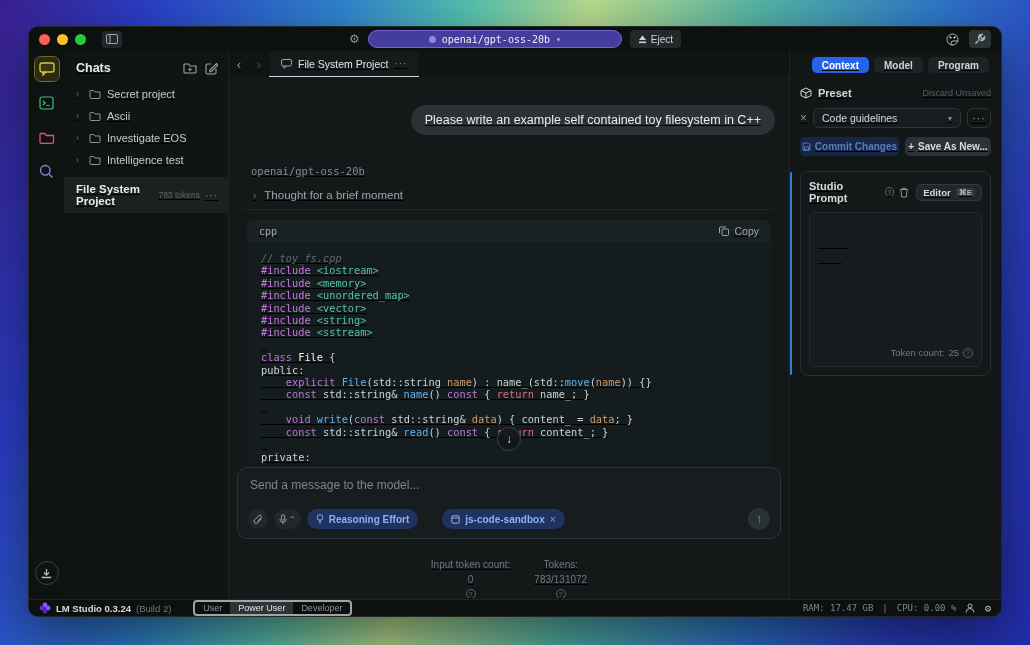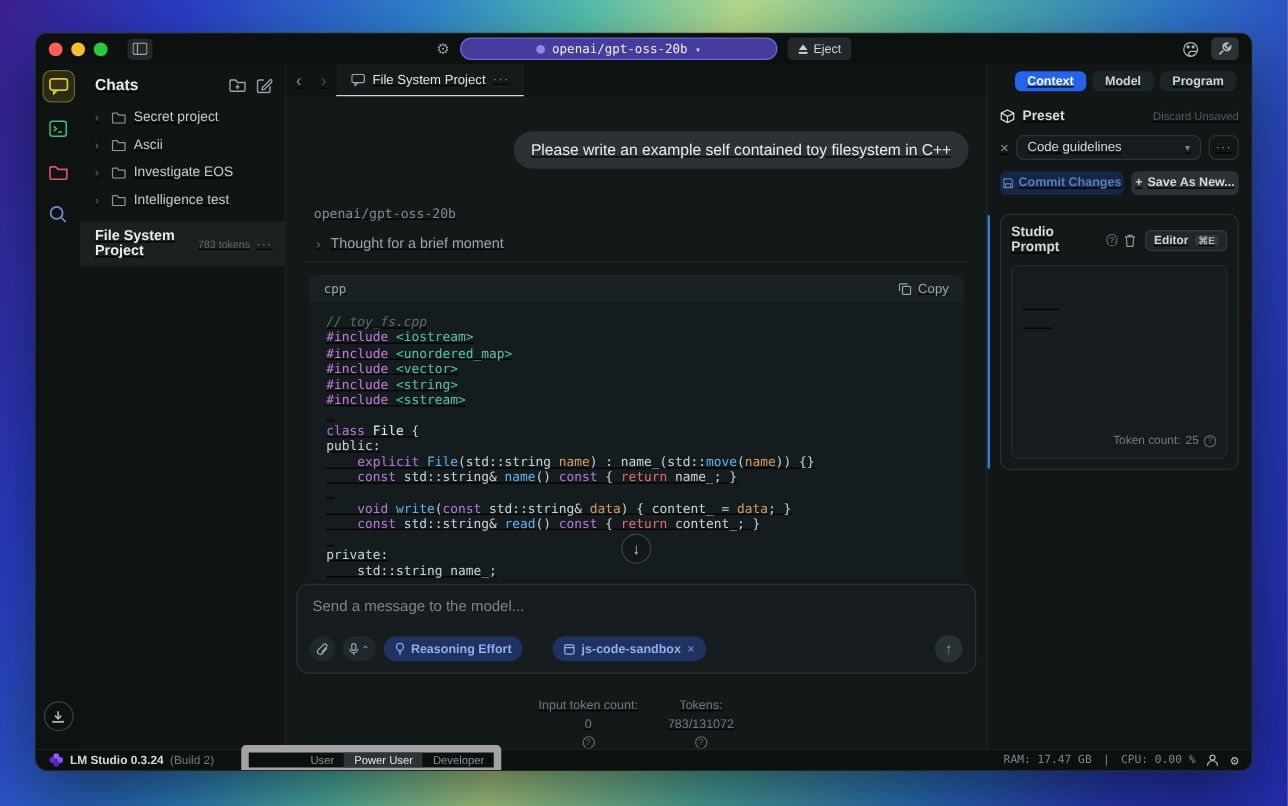--- a/index.html
+++ b/index.html
@@ -99,21 +99,21 @@
   .sp-head { display:flex; align-items:center; gap:5px; color:#d6dadc; font-size:11px; font-weight:bold; }
   .sp-head-right { margin-left:auto; display:flex; align-items:center; gap:7px; }
   .editor-chip { height:17px; background:#20272a; border:1px solid #333b3f; border-radius:5px; display:flex; align-items:center; gap:5px; padding:0 6px; color:#cfd6d9; font-size:9.5px; font-weight:bold; cursor:pointer; }
   .kbd { background:#31393d; border-radius:3px; padding:0 3px; font-size:8px; color:#aeb6ba; }
   .sp-body { margin-top:8px; height:155px; background:#161c1e; border:1px solid #242c30; border-radius:6px; padding:8px; color:#cfd6d9; font-size:10.5px; line-height:15px; white-space:pre-wrap; position:relative; }
   .sp-count { position:absolute; right:8px; bottom:6px; display:flex; align-items:center; gap:4px; color:#707a80; font-size:9.5px; }
   
   .statusbar { height:17px; flex:0 0 17px; background:#0c100f; border-top:1px solid #1d2422; display:flex; align-items:center; padding:0 10px; font-size:9.5px; }
   .sb-app { display:flex; align-items:center; gap:5px; color:#d6dadc; font-weight:bold; }
   .sb-build { color:#6e787d; font-weight:normal; }
-  .modes { display:flex; margin-left:22px; border:6px solid #a3a3a3; border-radius:4px; overflow:hidden;padding-left:41px; }
+  .modes { display:flex; margin-left:22px; border:2px solid #a3a3a3; border-radius:4px; overflow:hidden; }
   .mode { padding:1px 8px; color:#8a9499; font-size:9px; cursor:pointer; }
   .mode.active { background:#2d3438; color:#e3e7e9; }
   .sb-right { margin-left:auto; display:flex; align-items:center; gap:9px; color:#7d878c; font-family:"DejaVu Sans Mono",monospace; font-size:9px; }
   .sb-right .ic { color:#aeb6ba; }
   svg { display:block; }
 </style>
 </head>
 <body>
 
 <div class="desktop">
@@ -284,20 +284,21 @@
               <svg width="10" height="10" viewBox="0 0 10 10" fill="none" stroke="currentColor">
                     <rect x="3" y="3" width="6.5" height="6.5" rx="1"></rect>
                     <path d="M7 1 H1.5 A1 1 0 0 0 0.5 2 V7"></path>
                   </svg>
               <span>Copy</span>
             </div>
           </div>
           <div class="code-body">
                 <div class="code-line"><span class="tok-cm">// toy_fs.cpp</span></div>
                 <div class="code-line"><span class="tok-pp">#include</span><span class="tok-pl"> </span><span class="tok-hdr">&lt;iostream&gt;</span></div>
+                <div class="code-line"><span class="tok-pp">#include</span><span class="tok-pl"> </span><span class="tok-hdr">&lt;memory&gt;</span></div>
                 <div class="code-line"><span class="tok-pp">#include</span><span class="tok-pl"> </span><span class="tok-hdr">&lt;unordered_map&gt;</span></div>
                 <div class="code-line"><span class="tok-pp">#include</span><span class="tok-pl"> </span><span class="tok-hdr">&lt;vector&gt;</span></div>
                 <div class="code-line"><span class="tok-pp">#include</span><span class="tok-pl"> </span><span class="tok-hdr">&lt;string&gt;</span></div>
                 <div class="code-line"><span class="tok-pp">#include</span><span class="tok-pl"> </span><span class="tok-hdr">&lt;sstream&gt;</span></div>
                 <div class="code-line"> </div>
                 <div class="code-line"><span class="tok-kw">class</span><span class="tok-pl"> </span><span class="tok-cls">File</span><span class="tok-pl"> {</span></div>
                 <div class="code-line"><span class="tok-pl">public:</span></div>
                 <div class="code-line"><span class="tok-pl">    </span><span class="tok-kw">explicit</span><span class="tok-pl"> </span><span class="tok-fn">File</span><span class="tok-pl">(std::string </span><span class="tok-arg">name</span><span class="tok-pl">) : name_(std::</span><span class="tok-fn">move</span><span class="tok-pl">(</span><span class="tok-arg">name</span><span class="tok-pl">)) {}</span></div>
                 <div class="code-line"><span class="tok-pl">    </span><span class="tok-kw">const</span><span class="tok-pl"> std::string&amp; </span><span class="tok-fn">name</span><span class="tok-pl">() </span><span class="tok-kw">const</span><span class="tok-pl"> { </span><span class="tok-ret">return</span><span class="tok-pl"> name_; }</span></div>
                 <div class="code-line"> </div>

